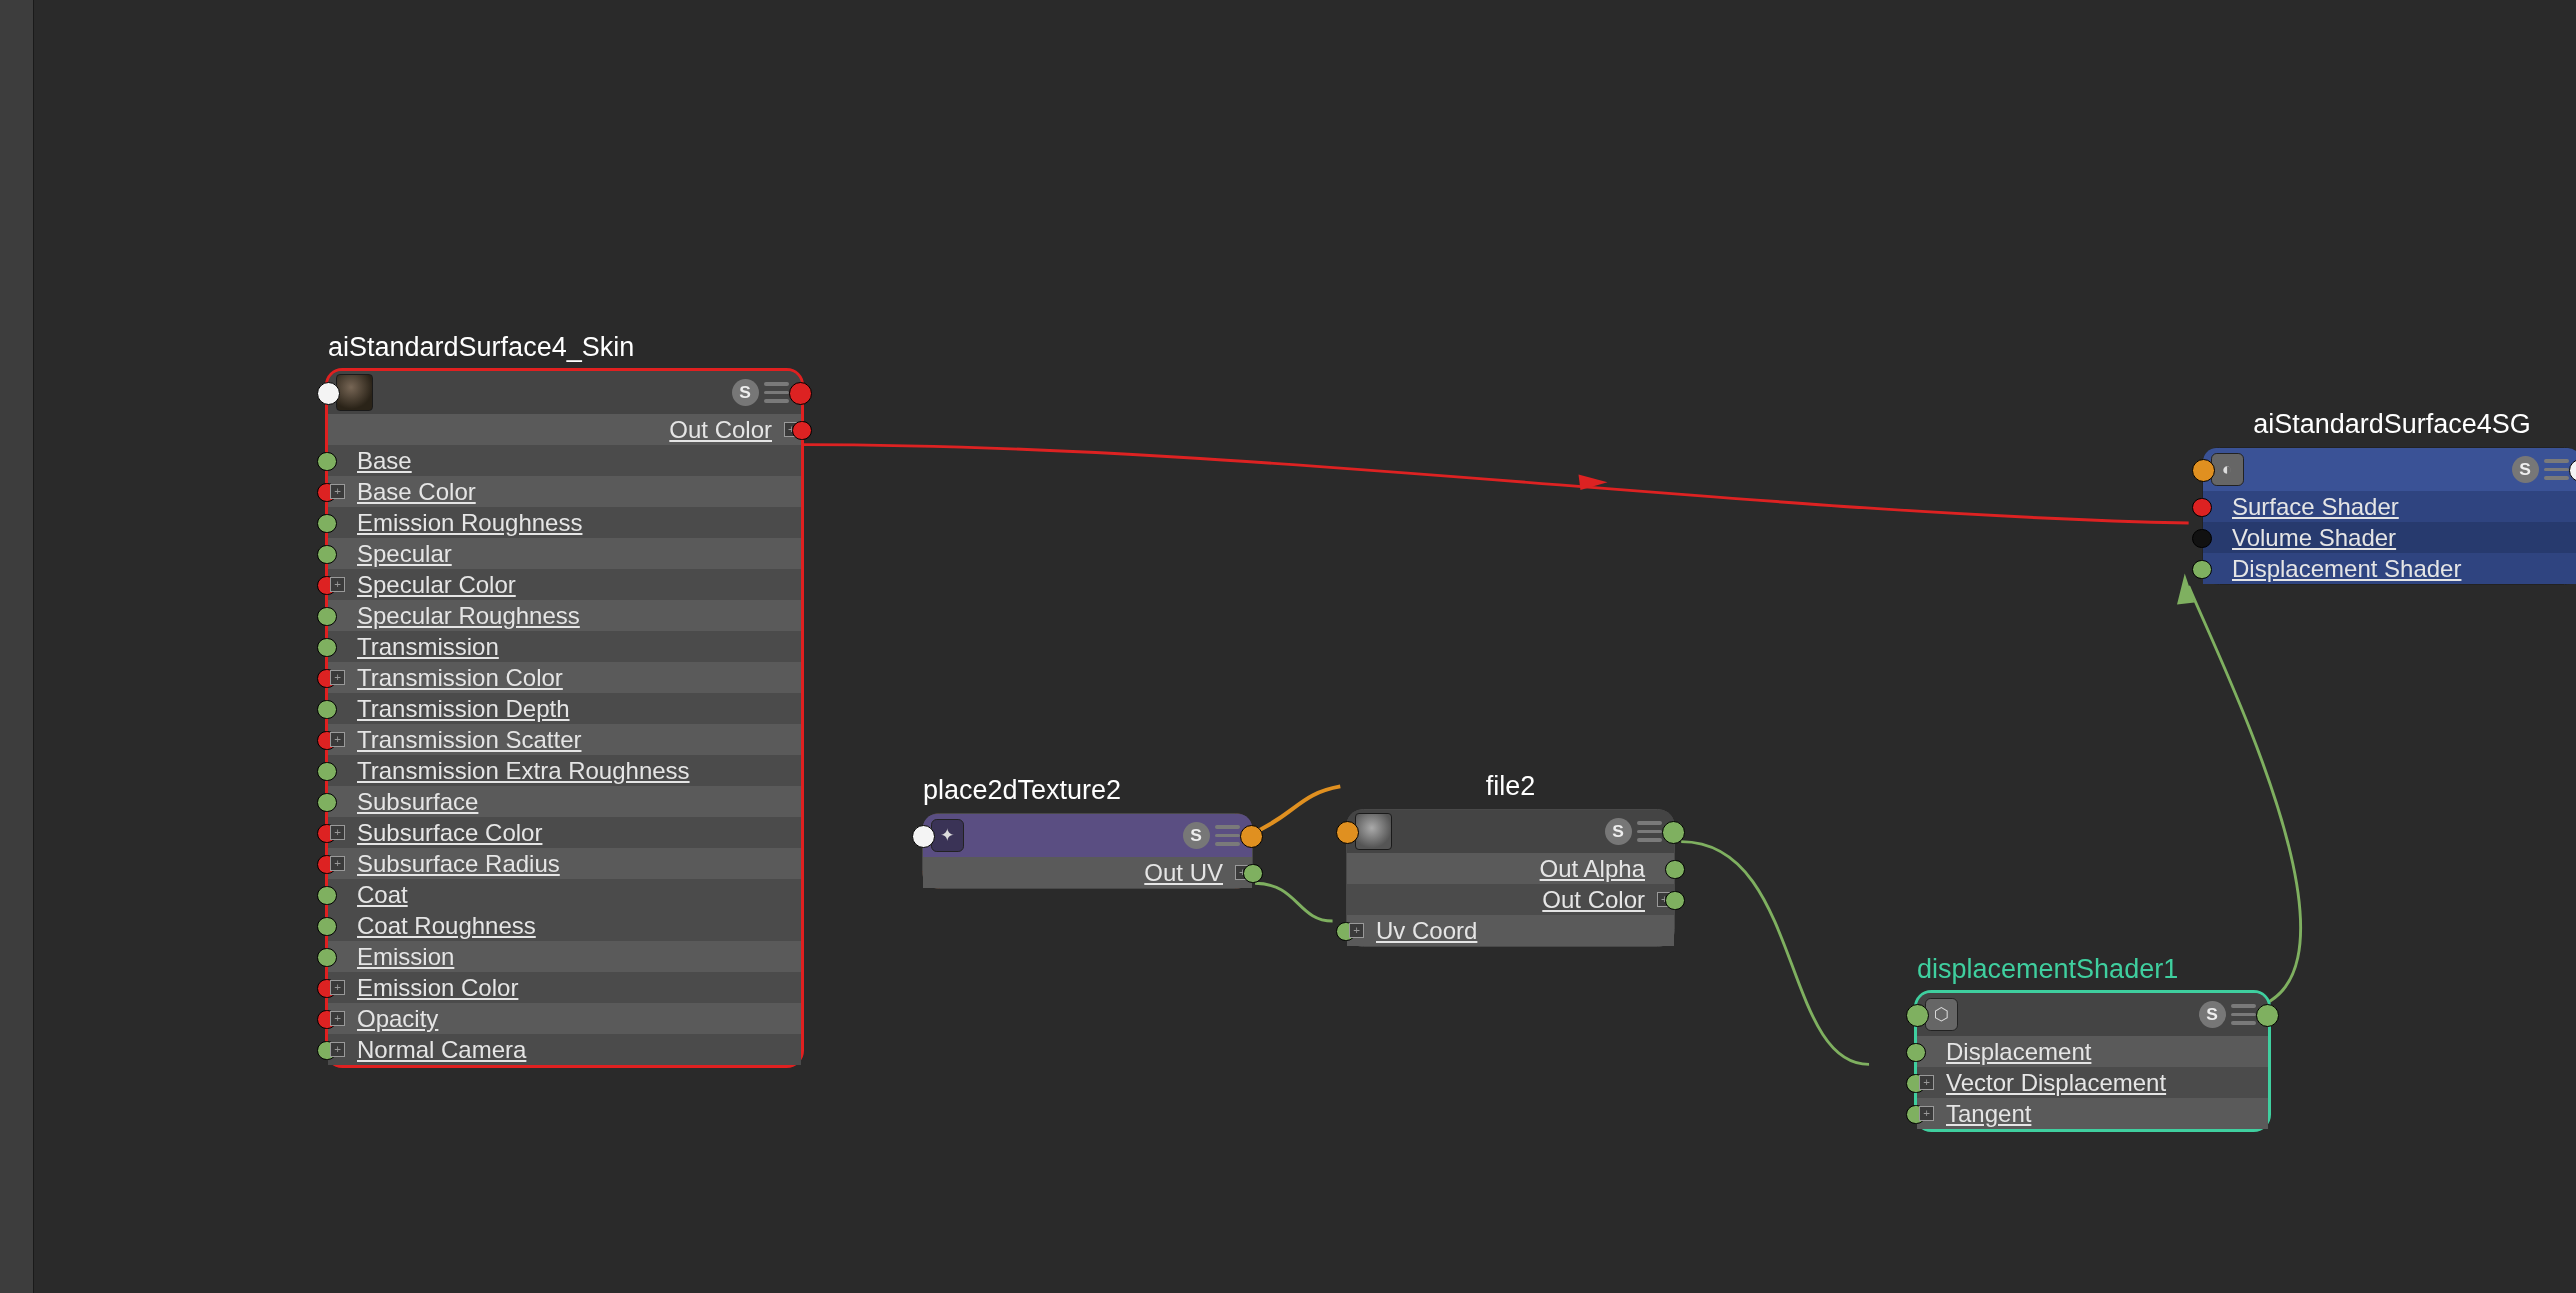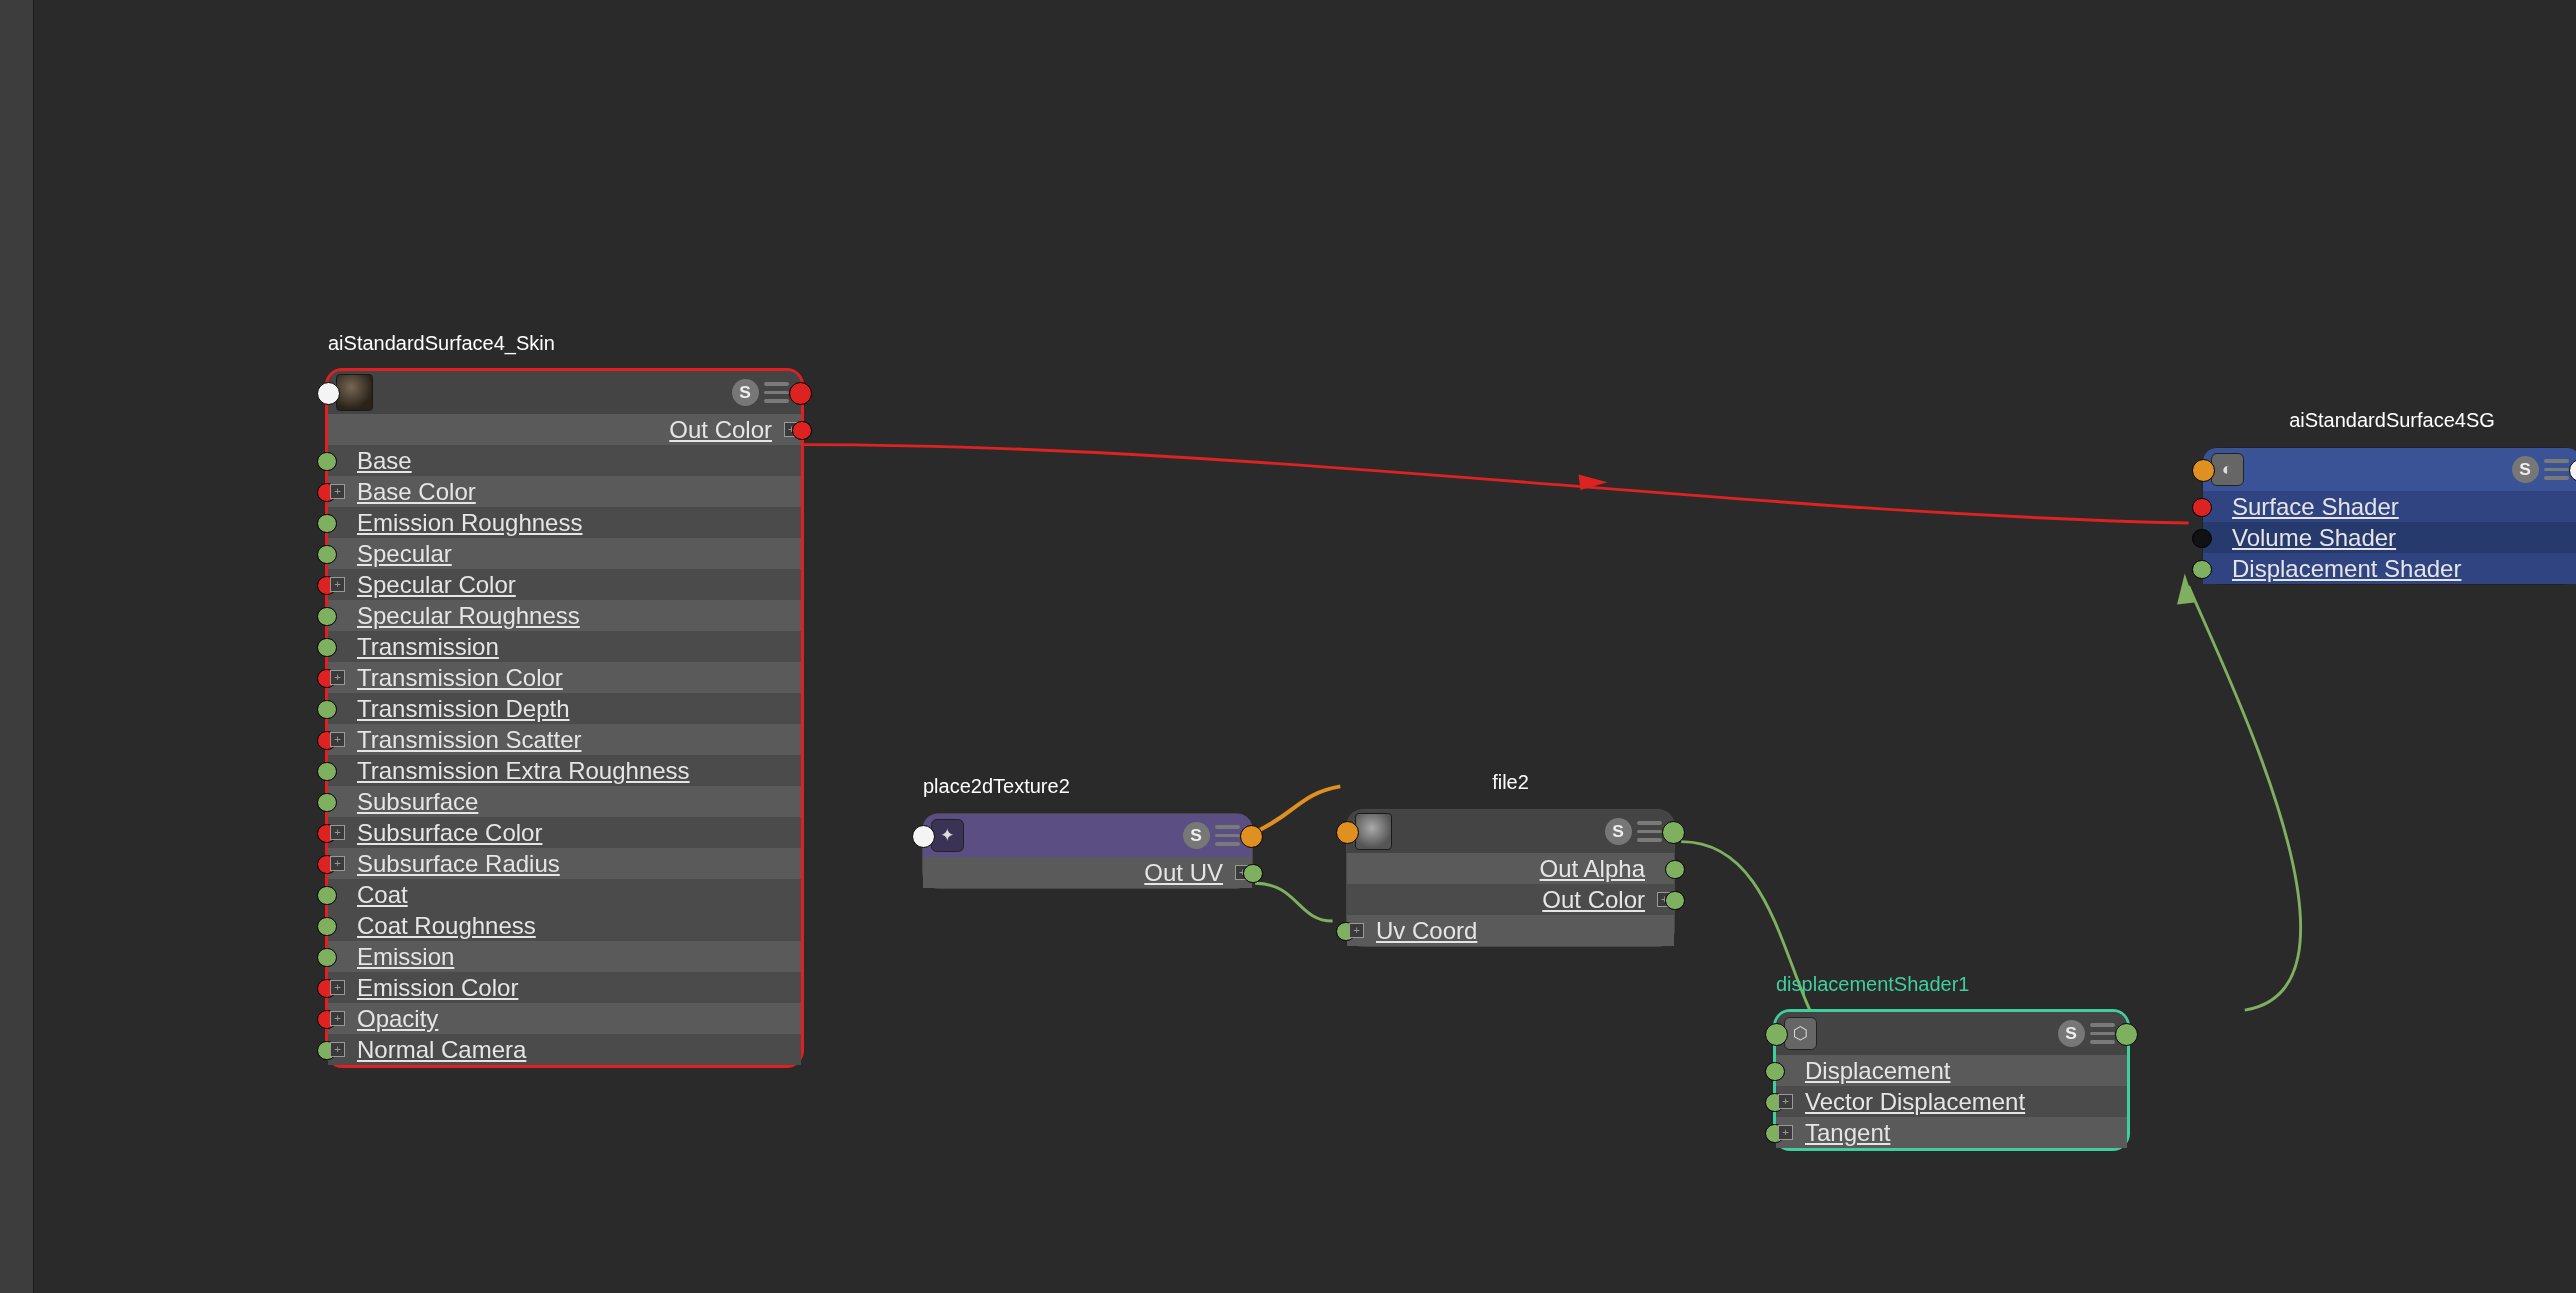--- a/index.html
+++ b/index.html
@@ -30,21 +30,21 @@
   .node {
     position: absolute;
     border-radius: 17.4px;
     font-size: 25px;
   }
   .node-title {
     position: absolute;
     top: -39px;
     left: 0;
     right: 0;
-    font-size: 20px;
+    font-size: 27px;
     color: #ffffff;
     white-space: nowrap;
   }
   .header-row {
     display: flex;
     align-items: center;
     height: 43px;
     padding: 0 3.9px;
     position: relative;
   }
@@ -401,21 +401,21 @@
     </div>
     <div id="file-ins">
         <div class="attr-row in-row zebra-a">
           <span class="port left green"></span>
           <span class="expand-box left"></span>
           <span class="attr-label">Uv Coord</span>
         </div>
       </div>
   </div>
 
-  <div class="node node-disp" style="left:1773px; top:990px;margin-top:19px;">
+  <div class="node node-disp" style="left:1914px; top:990px;">
     <div class="node-title">displacementShader1</div>
     <div class="header-row">
       <div class="port left big green"></div>
       <div class="iconsq">⬡</div>
       <div class="header-s">S</div>
       <div class="header-menu">
           <span></span>
           <span></span>
           <span></span>
         </div>

